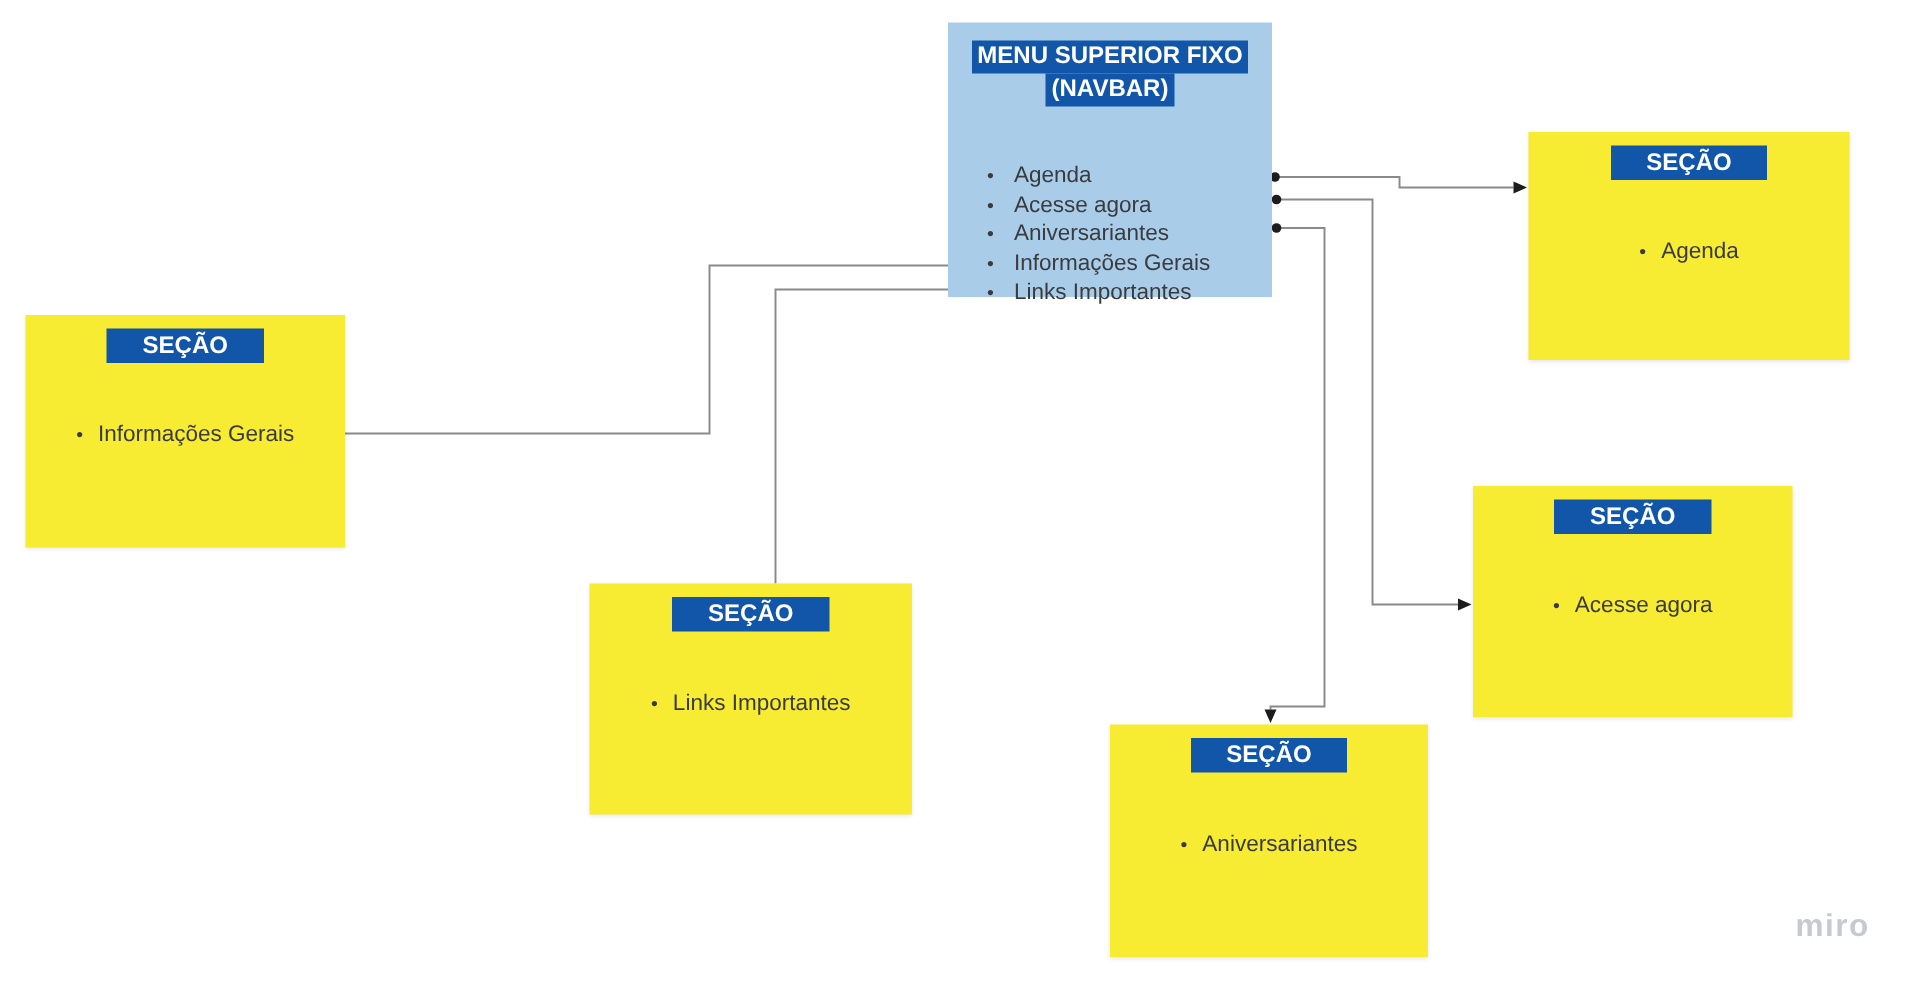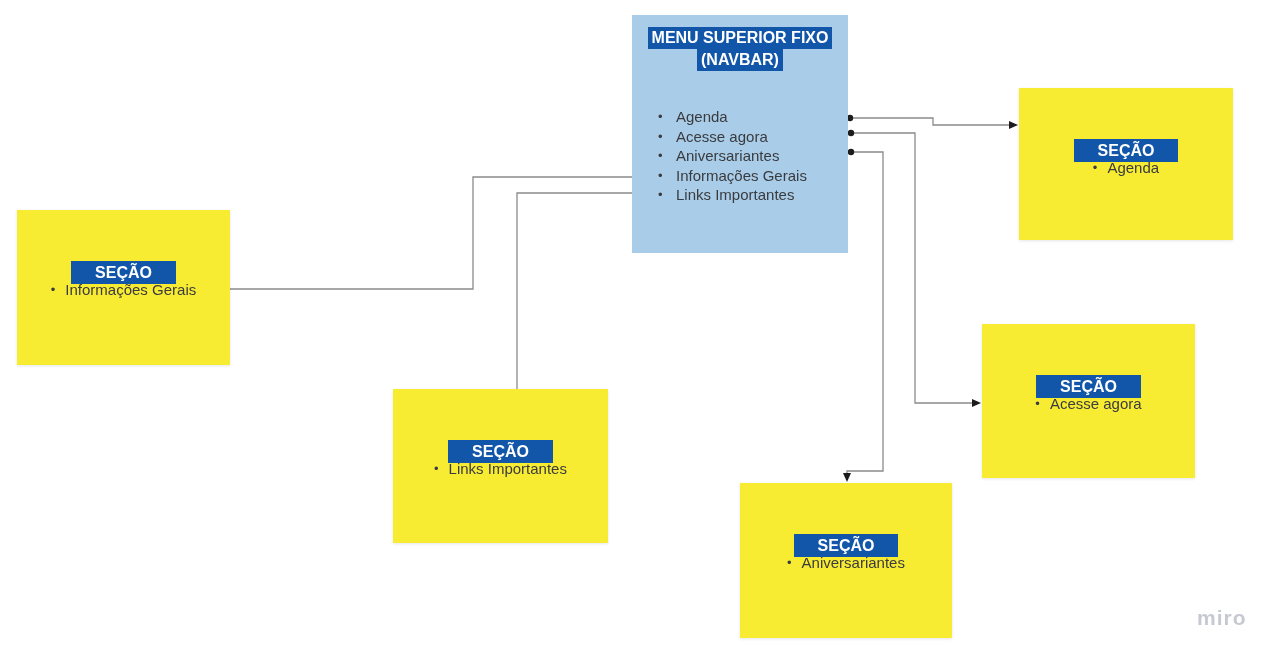--- a/index.html
+++ b/index.html
@@ -16,21 +16,21 @@
     position:relative;width:1273px;height:657px;background:#ffffff;
     font-family:"Liberation Sans", sans-serif;overflow:hidden;
   }
   #connector-layer{position:absolute;left:0;top:0;width:1273px;height:657px;}
   .connector{fill:none;stroke:var(--connector-gray);stroke-width:1.3px;}
   .conn-dot{fill:var(--connector-black);}
   .conn-arrow{fill:var(--connector-black);}
 
   
   .navbar-shape{
-    position:absolute;left:632px;top:15px;width:216px;height:238px;
+    position:absolute;left:632px;top:15px;width:216px;height:183px;
     background:var(--navbar-fill);box-sizing:border-box;padding-top:12px;
   }
   .navbar-title{text-align:center;line-height:22px;}
   .navbar-title .hl{
     display:inline-block;background:var(--highlight-blue);color:#ffffff;
     font-weight:bold;font-size:16px;padding:0 4px;
   }
   .navbar-list{
     list-style:none;margin:36px 0 0 0;padding:0 0 0 26px;
   }
@@ -44,21 +44,21 @@
   }
 
   
   .note{
     position:absolute;background:var(--sticky-yellow);
     box-shadow:0 1px 3px rgba(0,0,0,0.10);
   }
   .note .badge-row{position:absolute;left:0;right:0;top:9px;text-align:center;}
   .note .badge{
     display:inline-block;background:var(--highlight-blue);color:#ffffff;
-    font-weight:bold;font-size:16px;padding:1px 24px;line-height:21px;margin-top:42px;
+    font-weight:bold;font-size:16px;padding:1px 24px;line-height:21px;
   }
   .note .item-row{
     position:absolute;left:0;right:0;top:70px;height:19px;
     display:flex;align-items:center;justify-content:center;
     font-size:15px;color:var(--text-dark);
   }
   .note .item-row .bullet{flex:0 0 auto;width:auto;margin-right:10px;}
 
   .watermark{
     position:absolute;left:1197px;top:606px;

